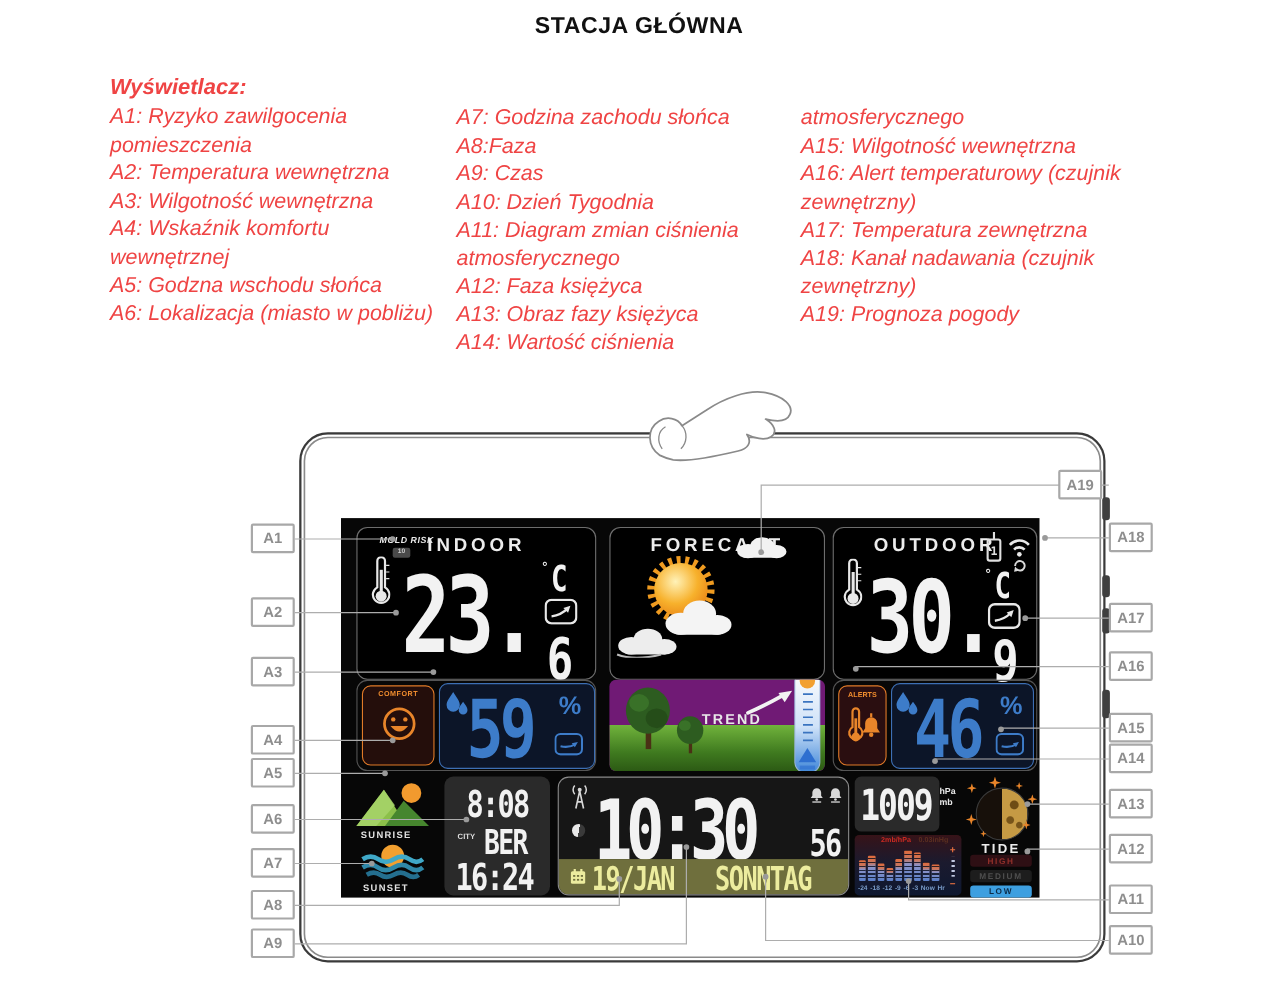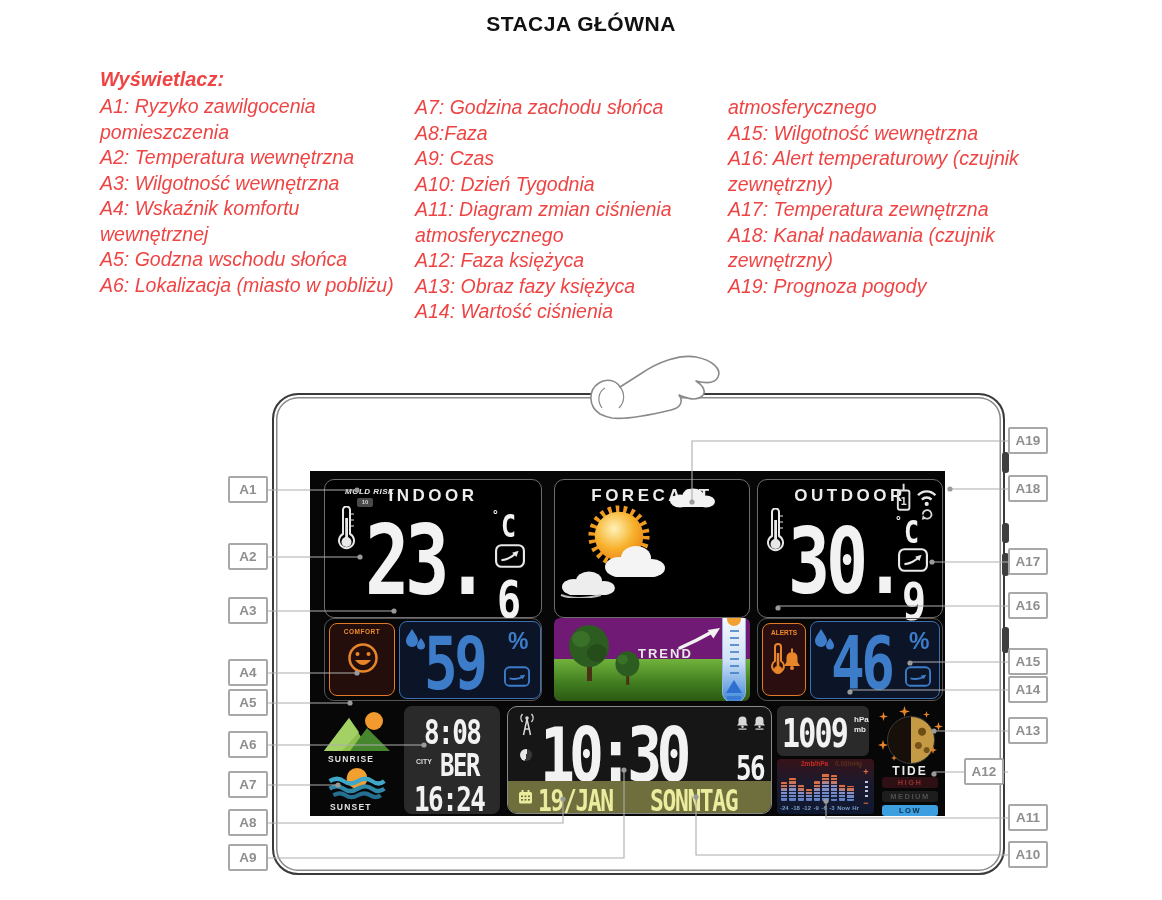--- a/index.html
+++ b/index.html
@@ -416,21 +416,21 @@
                   <rect x="10" y="9.5" width="2" height="1.6"></rect>
                 </g>
               </svg>
           </span>
           <span class="dg olive abs" style="left:30px;top:5px;font-size:23px;">19/JAN</span>
           <span class="dg olive abs" style="left:142px;top:5px;font-size:23px;">SONNTAG</span>
         </div>
       </div>
 
       <div class="panel" style="left:467px;top:235px;width:97px;height:108px;">
-        <div class="graybox" style="left:0;top:0;width:92px;height:50px;border-radius:6px;text-decoration:underline;">
+        <div class="graybox" style="left:0;top:0;width:77px;height:50px;border-radius:6px;text-decoration:underline;">
           <span class="dg white abs" style="left:5px;top:8px;font-size:30px;">1009</span>
           <span class="abs" style="left:77px;top:9px;font-size:8px;font-weight:bold;color:#e8e8e8;">hPa</span>
           <span class="abs" style="left:77px;top:19px;font-size:8px;font-weight:bold;color:#e8e8e8;">mb</span>
         </div>
         <div class="chart" style="left:0;top:53px;width:97px;height:55px;">
           <span class="chart-label" style="left:24px;top:1px;">2mb/hPa</span>
           <span class="chart-label2" style="left:58px;top:1px;">0.03inHg</span>
           <div id="bars">
               <div class="bar" style="height: 58%;"></div>
               <div class="bar" style="height: 72%;"></div>
@@ -528,23 +528,23 @@
     </svg>
 <div class="callout-box" style="left: 228px; top: 476px;">A1</div>
     <div class="callout-box" style="left: 228px; top: 543px;">A2</div>
     <div class="callout-box" style="left: 228px; top: 597px;">A3</div>
     <div class="callout-box" style="left: 228px; top: 659px;">A4</div>
     <div class="callout-box" style="left: 228px; top: 689px;">A5</div>
     <div class="callout-box" style="left: 228px; top: 731px;">A6</div>
     <div class="callout-box" style="left: 228px; top: 771px;">A7</div>
     <div class="callout-box" style="left: 228px; top: 809px;">A8</div>
     <div class="callout-box" style="left: 228px; top: 844px;">A9</div>
-    <div class="callout-box" style="left: 1008px; top: 427px;">A19</div>
+    <div class="callout-box" style="left: 962px; top: 427px;">A19</div>
     <div class="callout-box" style="left: 1008px; top: 475px;">A18</div>
     <div class="callout-box" style="left: 1008px; top: 548px;">A17</div>
     <div class="callout-box" style="left: 1008px; top: 592px;">A16</div>
     <div class="callout-box" style="left: 1008px; top: 648px;">A15</div>
     <div class="callout-box" style="left: 1008px; top: 676px;">A14</div>
     <div class="callout-box" style="left: 1008px; top: 717px;">A13</div>
-    <div class="callout-box" style="left: 964px; top: 758px;">A12</div>
+    <div class="callout-box" style="left: 1008px; top: 758px;">A12</div>
     <div class="callout-box" style="left: 1008px; top: 804px;">A11</div>
     <div class="callout-box" style="left: 1008px; top: 841px;">A10</div>
   </div>
 
 </body></html>

